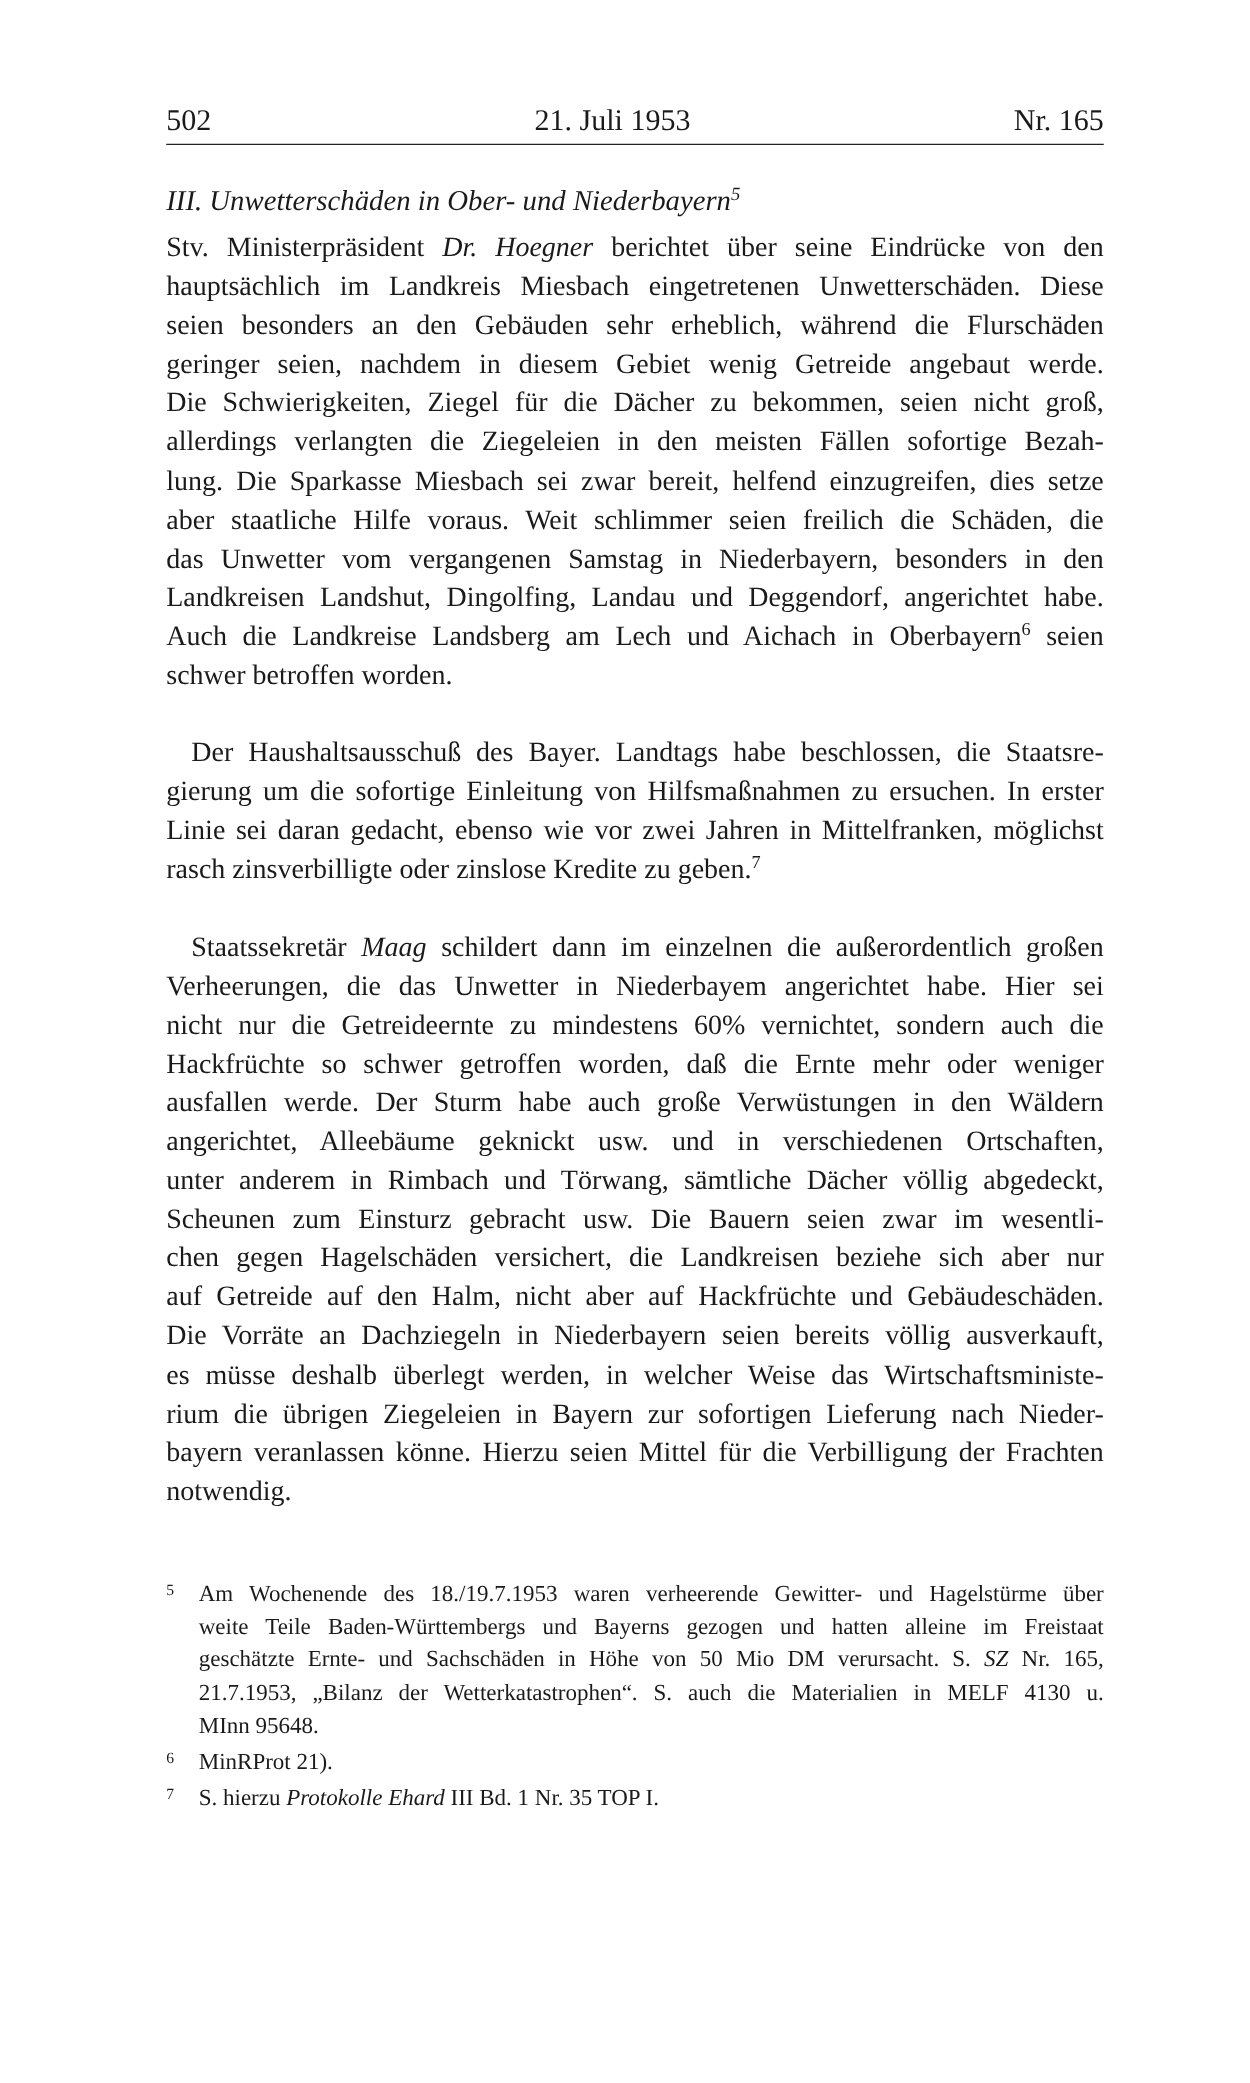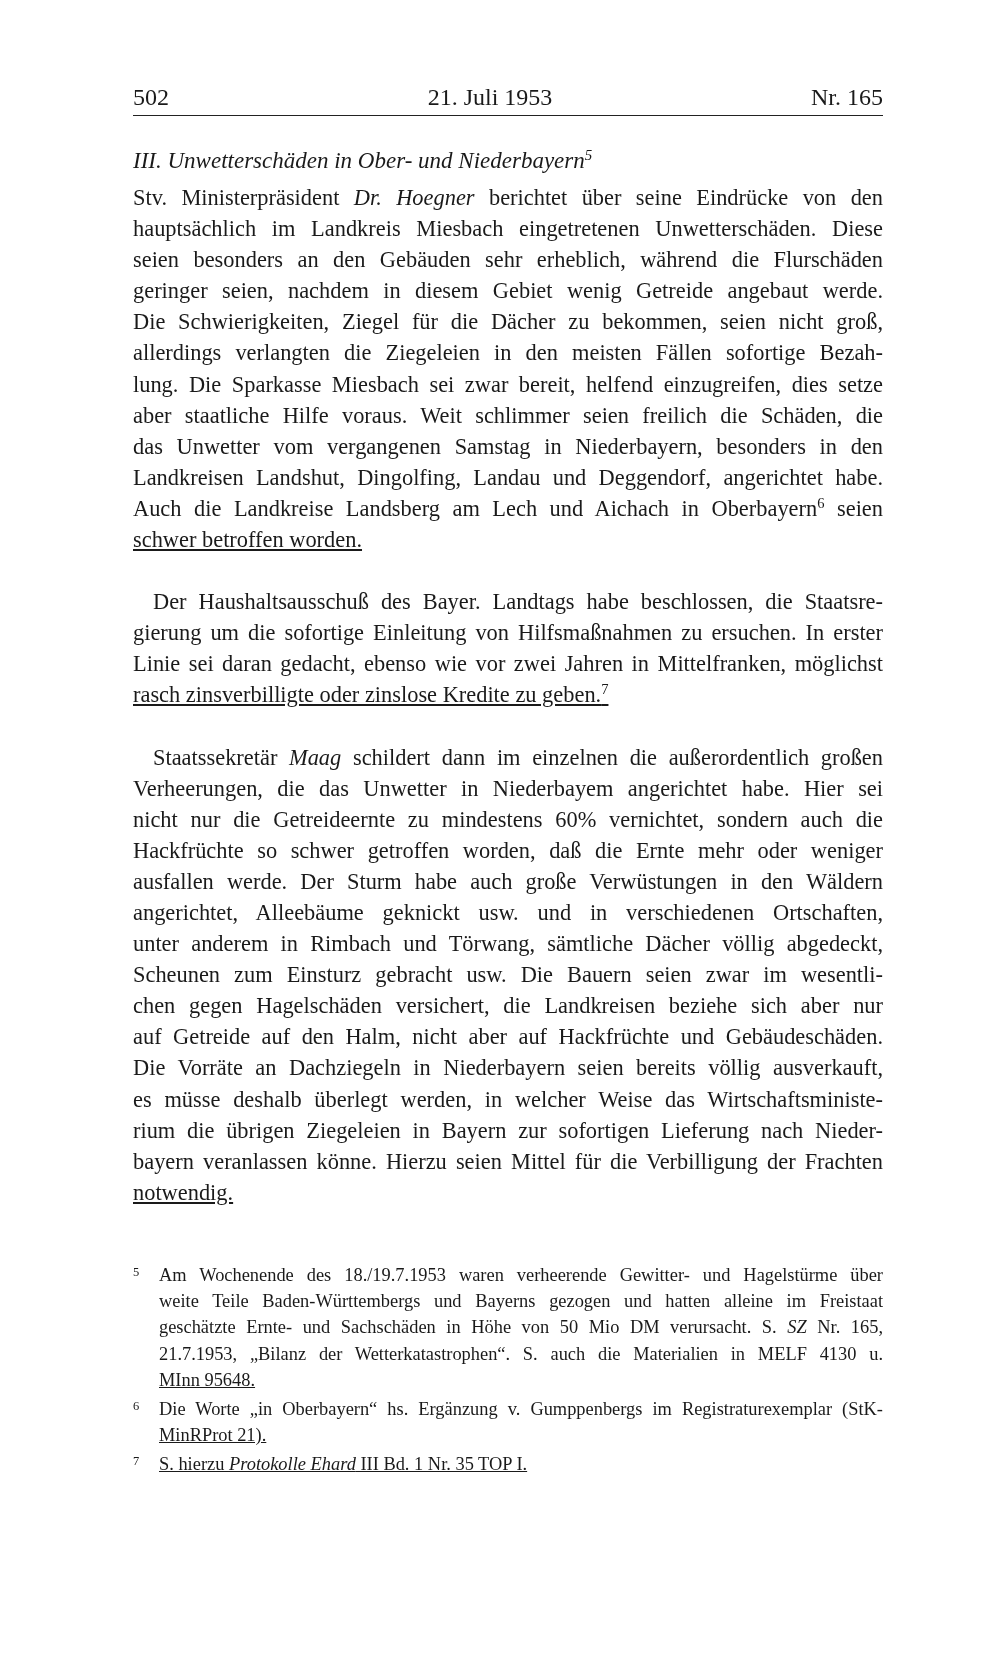--- a/index.html
+++ b/index.html
@@ -20,21 +20,21 @@
     }
     .section-title {
       position: absolute; top: 146px; left: 0; font-style: italic;
       font-size: 23px; line-height: 30px; white-space: nowrap; font-family: Liberation Serif, serif;
     }
     .body-text {
       position: absolute; top: 182px; left: 0; width: 750px;
       font-size: 22.4px; line-height: 31.1px;
     }
     .line { display: block; white-space: nowrap; text-align: justify; text-align-last: justify; height: 31.1px; overflow: visible; }
-    .line.last { text-align-last: left; text-decoration: underline; }
+    .line.last { text-align-last: left; }
     .line.indent { padding-left: 20px; margin-top: 31px; }
     sup { font-size: 0.65em; vertical-align: 0.55em; line-height: 0; }
     i { font-style: italic; }
     .footnotes {
       position: absolute; top: 1262px; left: 0; width: 750px;
       font-size: 18.4px; line-height: 26.2px;
     }
     .fn { position: relative; padding-left: 26px; margin-bottom: 3px; }
     .fn-num { position: absolute; left: 0; top: -3px; font-size: 12.5px; }
     .fn .line { height: 26.2px; }
@@ -98,21 +98,20 @@
       <div class="fn">
         <span class="fn-num">5</span>
         <span class="line">Am Wochenende des 18./19.7.1953 waren verheerende Gewitter- und Hagelstürme über</span>
         <span class="line">weite Teile Baden-Württembergs und Bayerns gezogen und hatten alleine im Freistaat</span>
         <span class="line">geschätzte Ernte- und Sachschäden in Höhe von 50 Mio DM verursacht. S. <i>SZ</i> Nr. 165,</span>
         <span class="line">21.7.1953, „Bilanz der Wetterkatastrophen“. S. auch die Materialien in MELF 4130 u.</span>
         <span class="line last">MInn 95648.</span>
       </div>
       <div class="fn">
         <span class="fn-num">6</span>
-        <span class="line">Die Worte „in Oberbayern“ hs. Ergänzung v. Gumppenbergs im Registraturexemplar (StK-</span>
         <span class="line last">MinRProt 21).</span>
       </div>
       <div class="fn">
         <span class="fn-num">7</span>
         <span class="line last">S. hierzu <i>Protokolle Ehard</i> III Bd. 1 Nr. 35 TOP I.</span>
       </div>
     </div>
 </div>
 
 </body></html>

